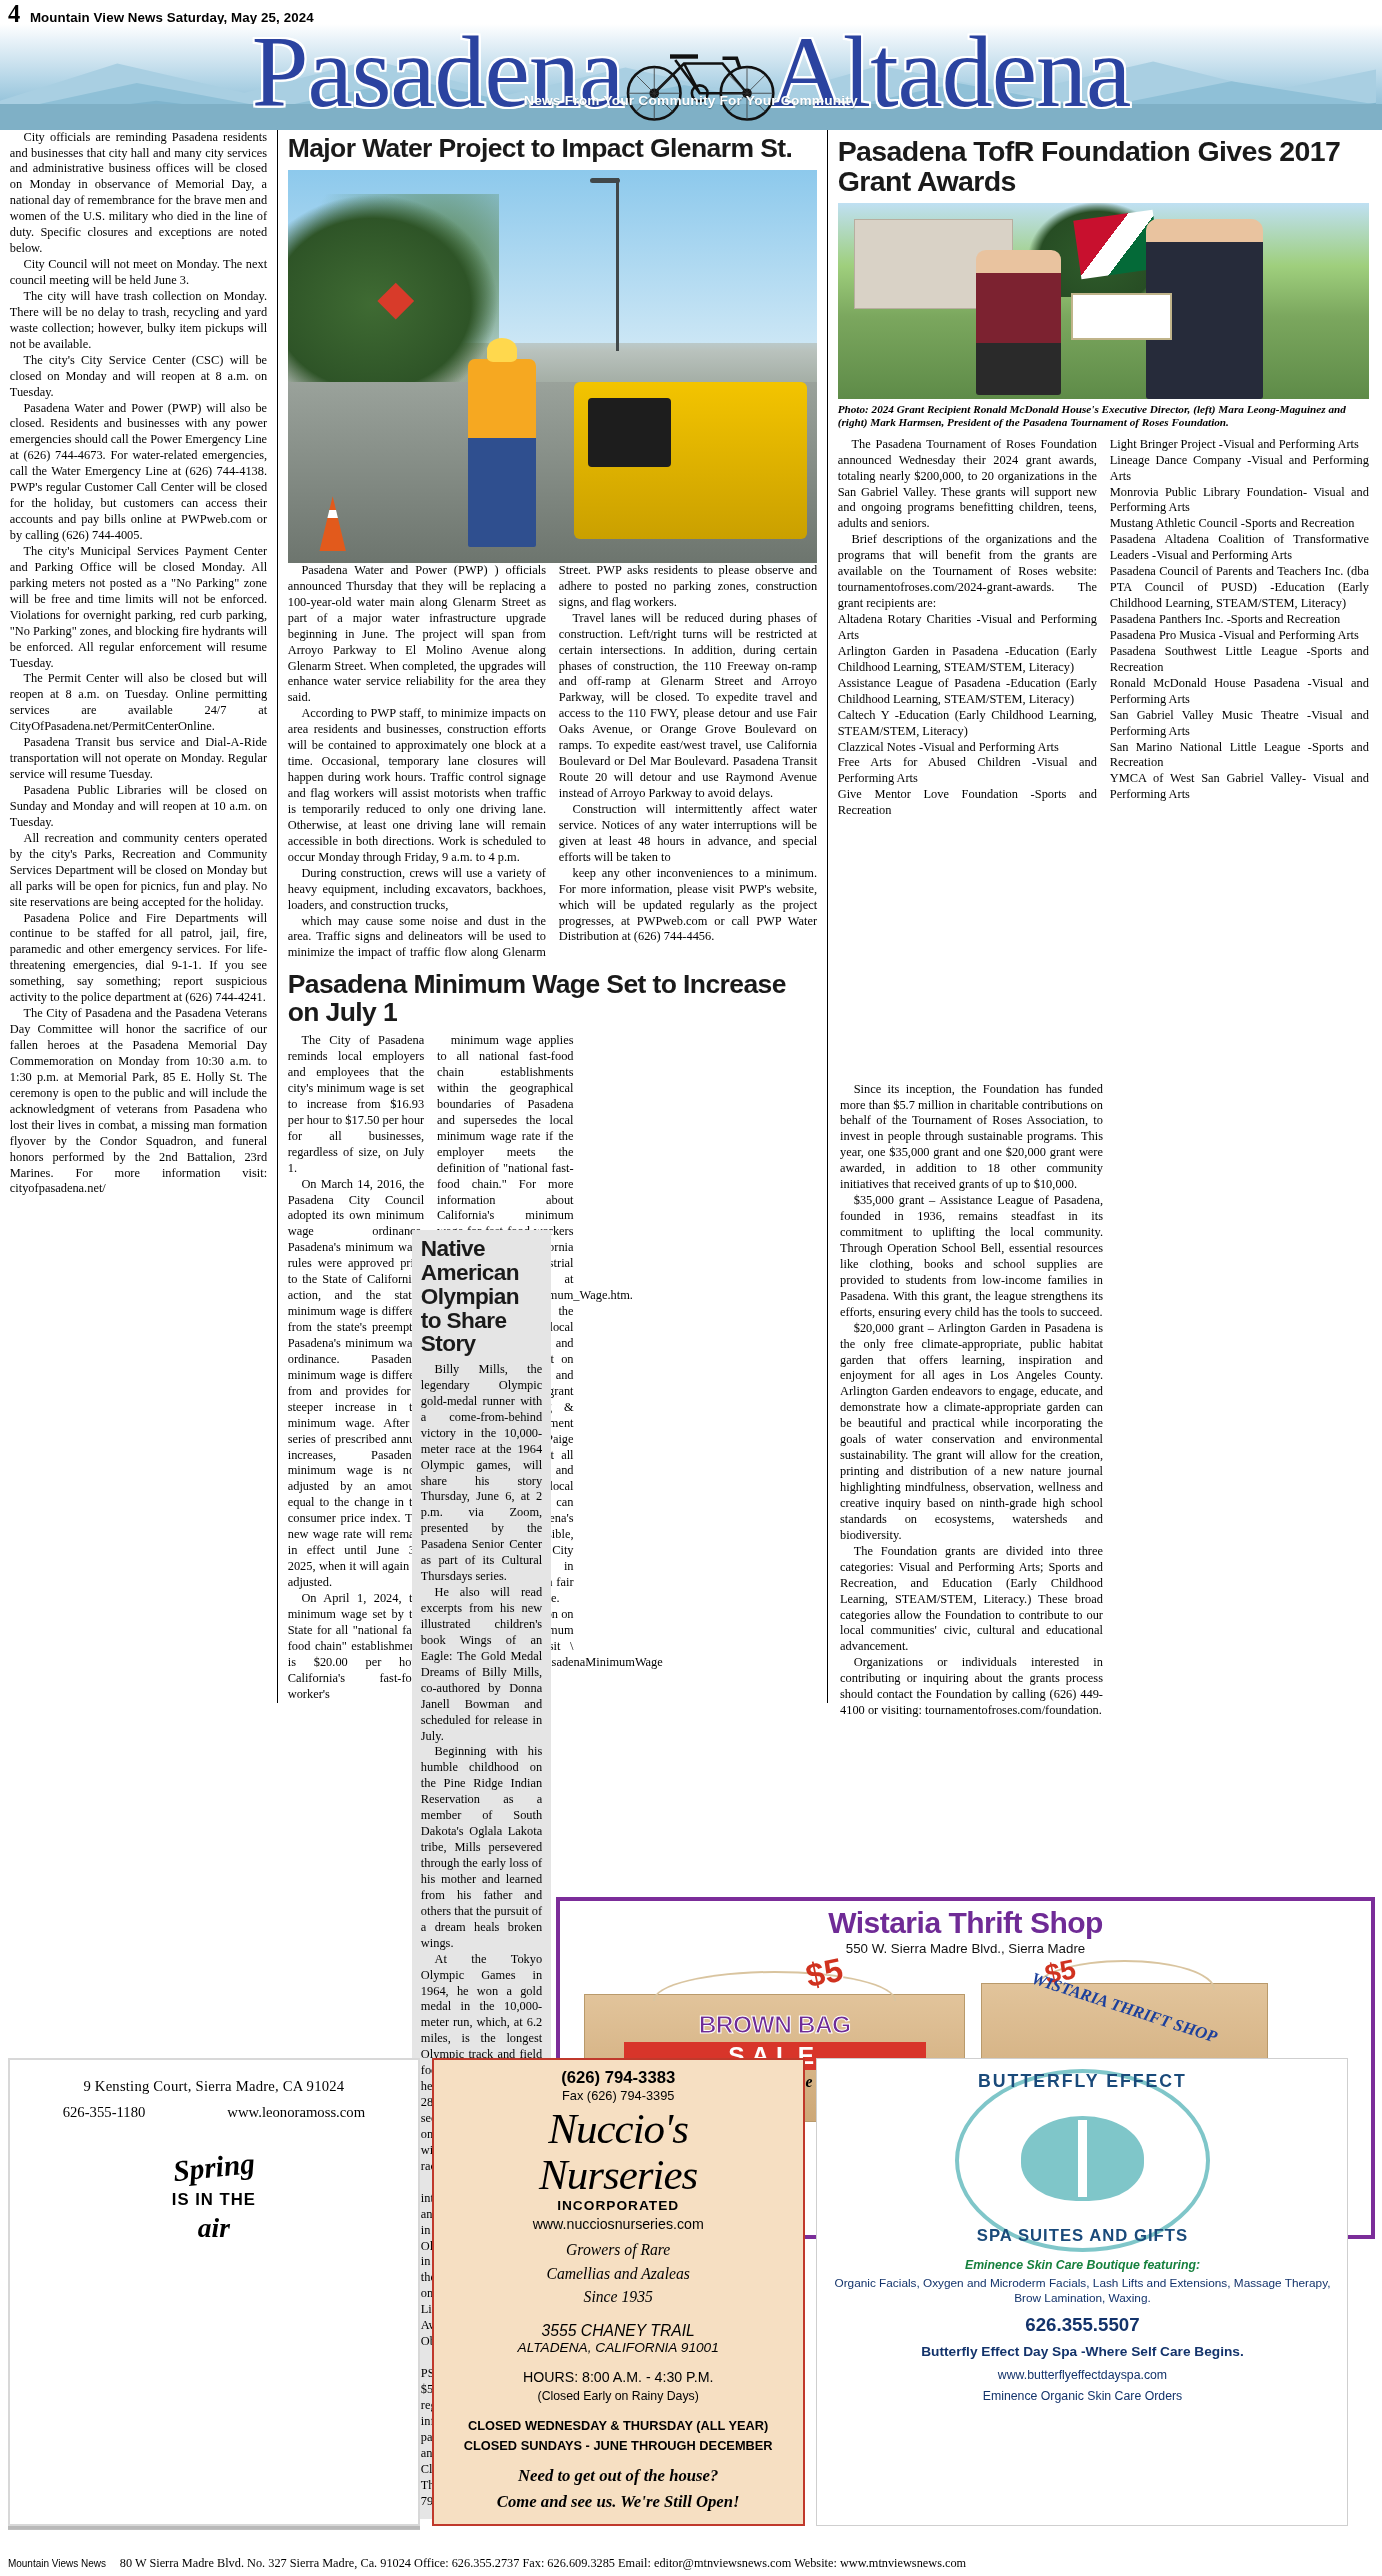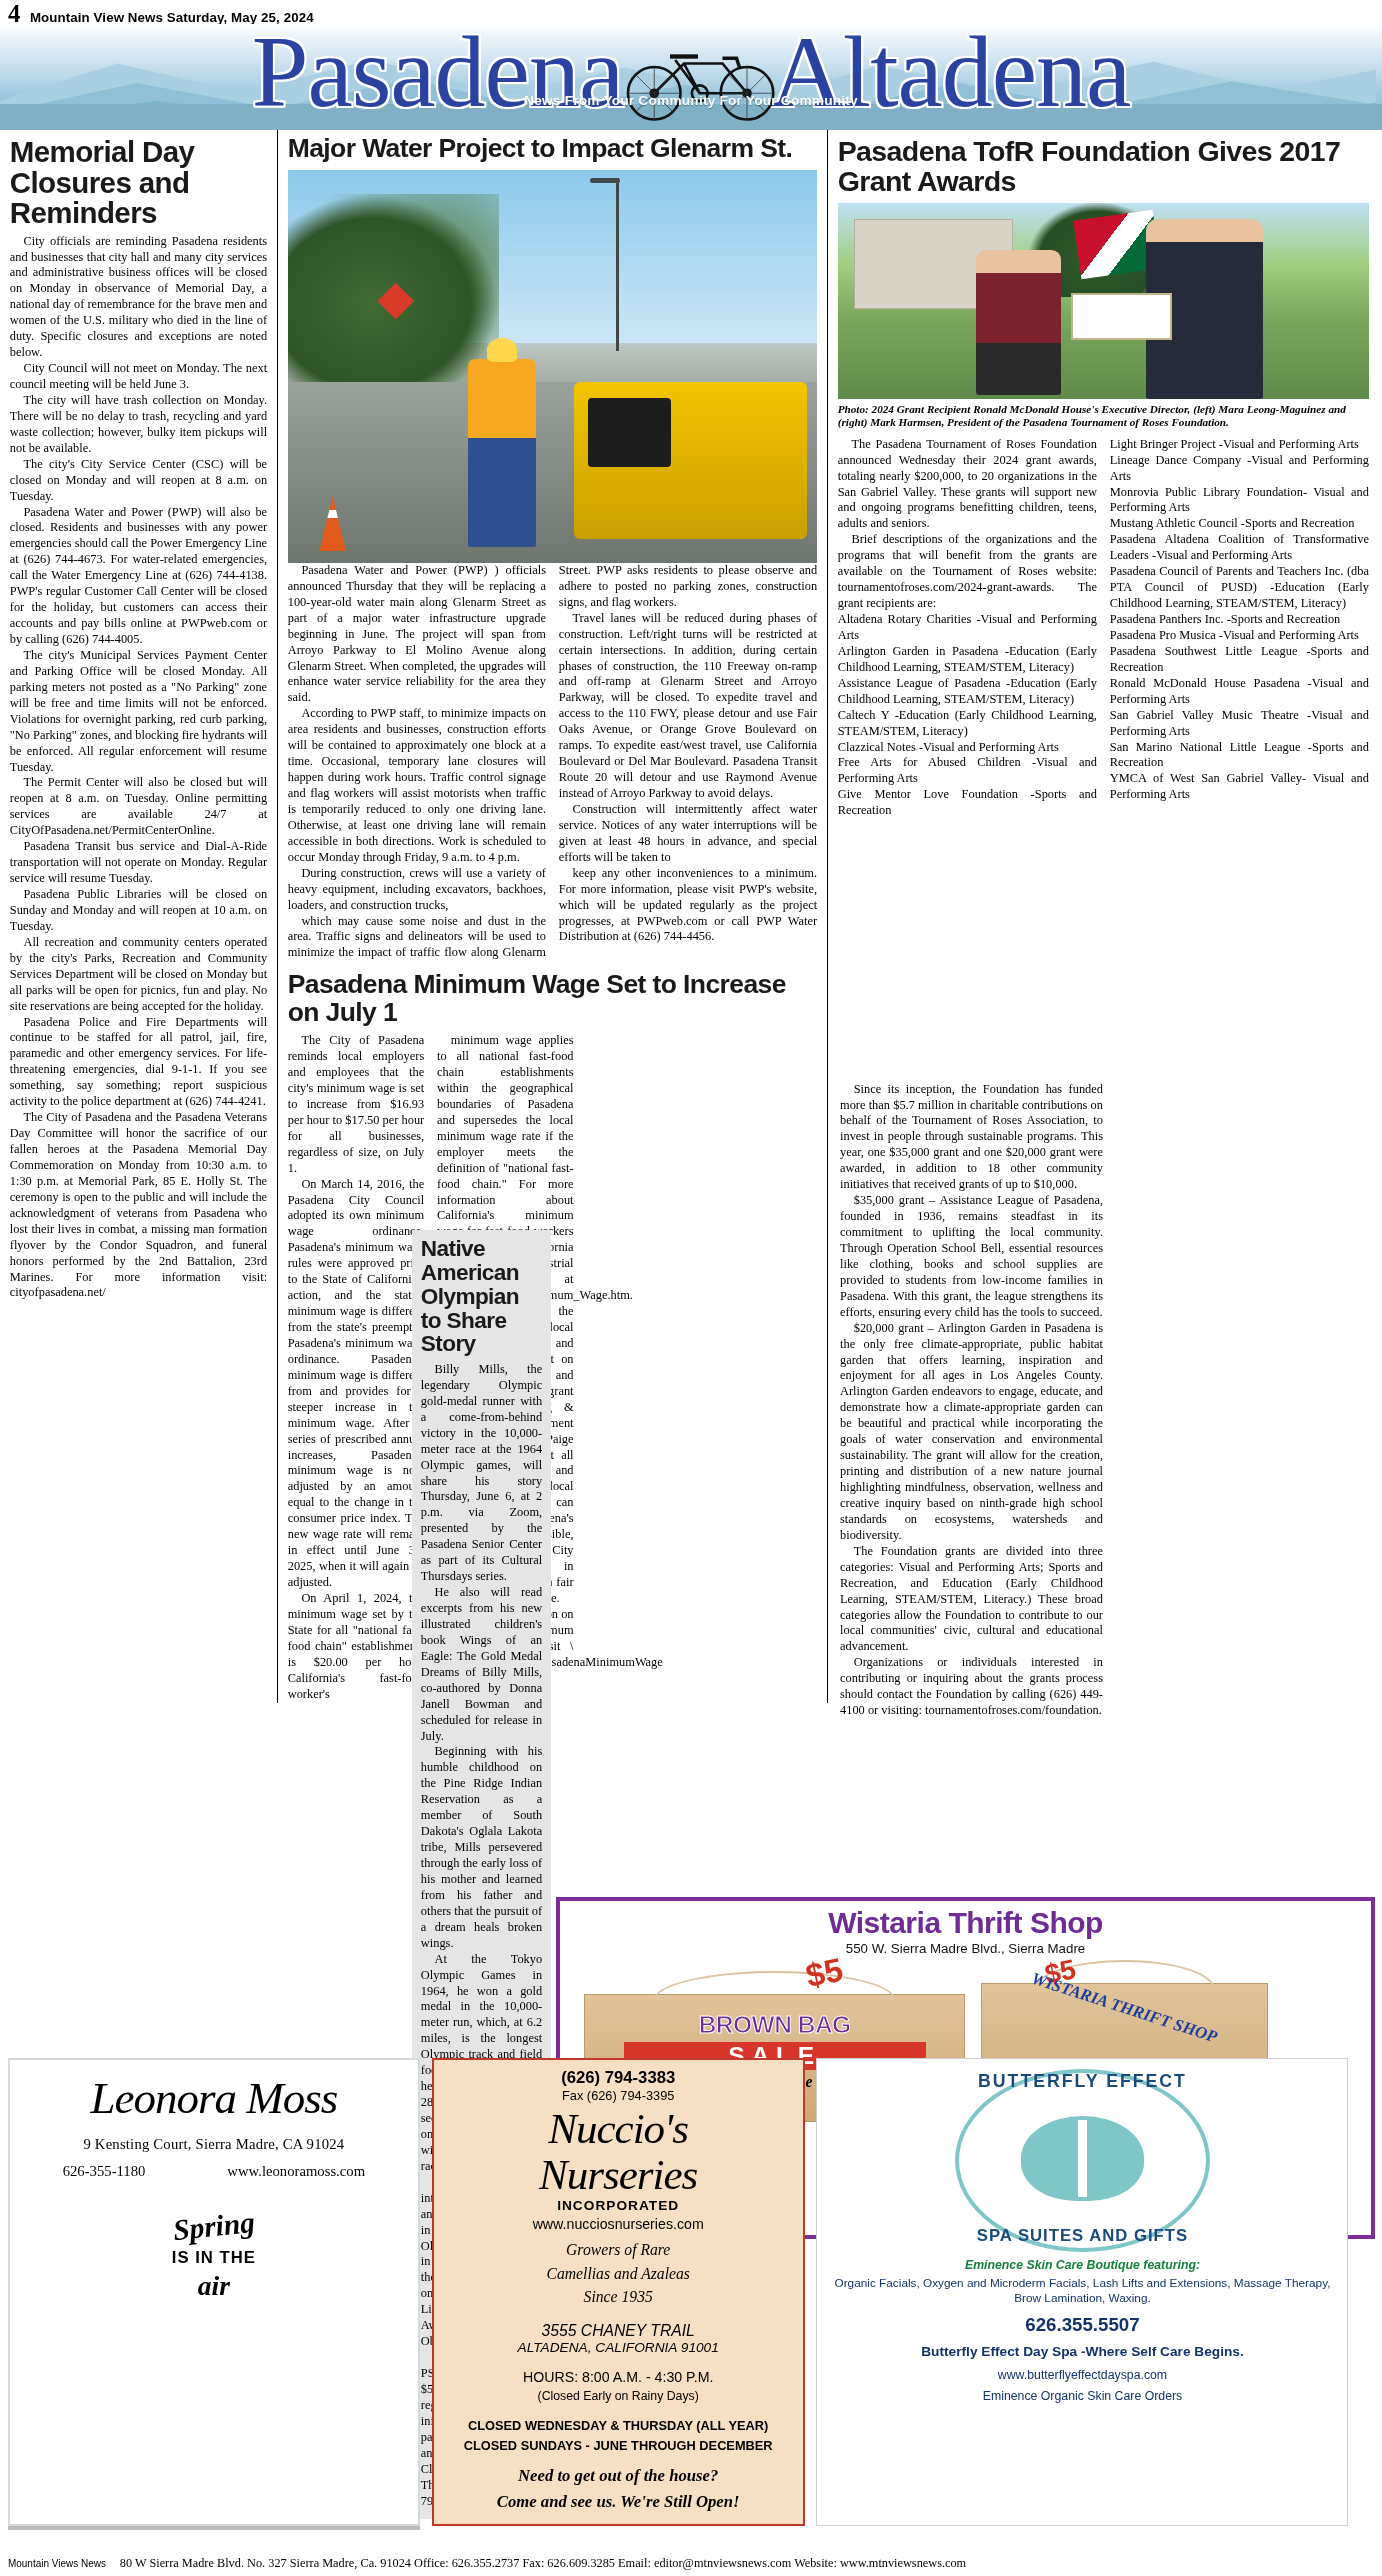--- a/index.html
+++ b/index.html
@@ -237,21 +237,20 @@
         <path d="M152 32 L152 92 M122 62 L182 62 M131 41 L173 83 M131 83 L173 41"></path>
       </g>
     </svg>
     <div class="tagline">News From Your Community For Your Community</div>
   </div>
 
   <div class="content">
     <div class="cols">
 
       <div class="col c1">
-        <h2 class="hl hl-a">Memorial Day Closures and Reminders</h2>
         <div class="body">
           <p>City officials are reminding Pasadena residents and businesses that city hall and many city services and administrative business offices will be closed on Monday in observance of Memorial Day, a national day of remembrance for the brave men and women of the U.S. military who died in the line of duty. Specific closures and exceptions are noted below.</p>
           <p>City Council will not meet on Monday. The next council meeting will be held June 3.</p>
           <p>The city will have trash collection on Monday. There will be no delay to trash, recycling and yard waste collection; however, bulky item pickups will not be available.</p>
           <p>The city's City Service Center (CSC) will be closed on Monday and will reopen at 8 a.m. on Tuesday.</p>
           <p>Pasadena Water and Power (PWP) will also be closed. Residents and businesses with any power emergencies should call the Power Emergency Line at (626) 744-4673. For water-related emergencies, call the Water Emergency Line at (626) 744-4138. PWP's regular Customer Call Center will be closed for the holiday, but customers can access their accounts and pay bills online at PWPweb.com or by calling (626) 744-4005.</p>
           <p>The city's Municipal Services Payment Center and Parking Office will be closed Monday. All parking meters not posted as a "No Parking" zone will be free and time limits will not be enforced. Violations for overnight parking, red curb parking, "No Parking" zones, and blocking fire hydrants will be enforced. All regular enforcement will resume Tuesday.</p>
           <p>The Permit Center will also be closed but will reopen at 8 a.m. on Tuesday. Online permitting services are available 24/7 at CityOfPasadena.net/PermitCenterOnline.</p>
           <p>Pasadena Transit bus service and Dial-A-Ride transportation will not operate on Monday. Regular service will resume Tuesday.</p>
           <p>Pasadena Public Libraries will be closed on Sunday and Monday and will reopen at 10 a.m. on Tuesday.</p>
@@ -404,21 +403,20 @@
           <div class="wf4">Shop Closed 6/2 -9/4;   Reopens Thurs 9/5</div>
         </div>
       </div>
     </div>
 
   </div>
 
   <div class="adrow" style="position:absolute; left:0; top:2052px; width:1382px;">
 
     <div class="ad ad-leonora">
-      <div class="leo-logo">Leonora Moss</div>
       <div class="leo-line">9 Kensting Court, Sierra Madre, CA 91024</div>
       <div class="leo-row">
         <span>626-355-1180</span>
         <span>www.leonoramoss.com</span>
       </div>
       <div class="spring">
         <div class="s1">Spring</div>
         <div class="s2">IS IN THE</div>
         <div class="s3">air</div>
       </div>

